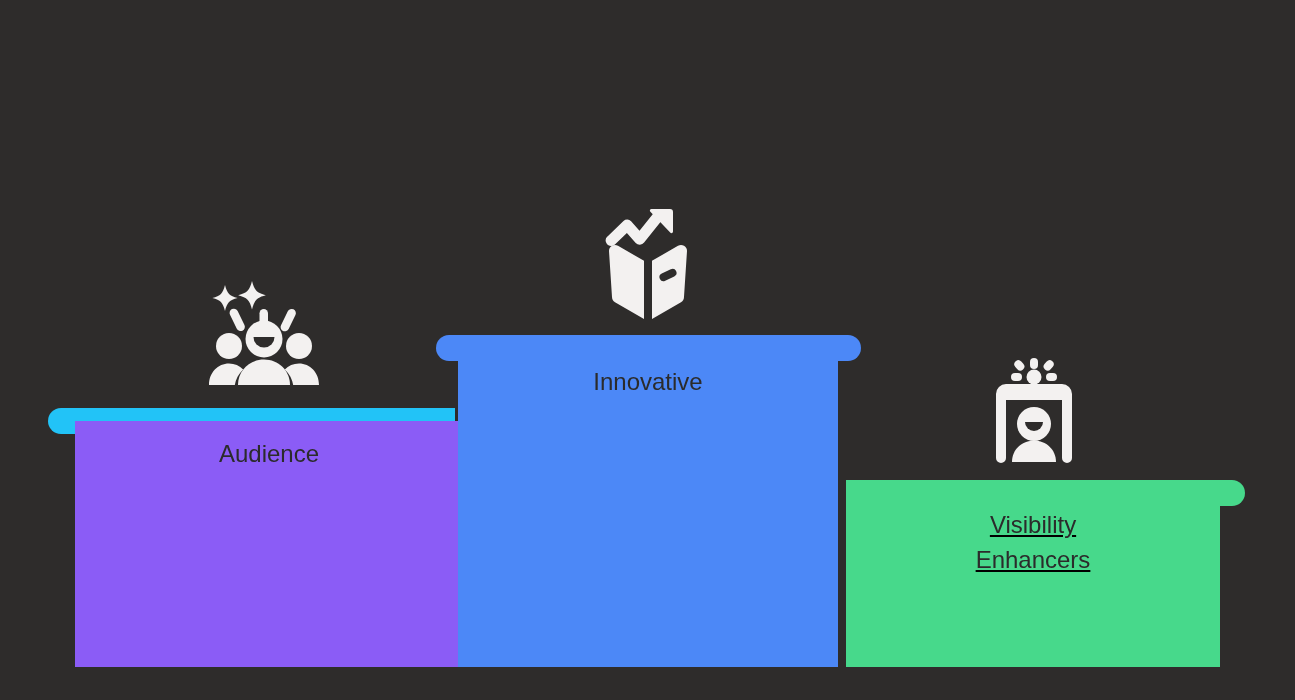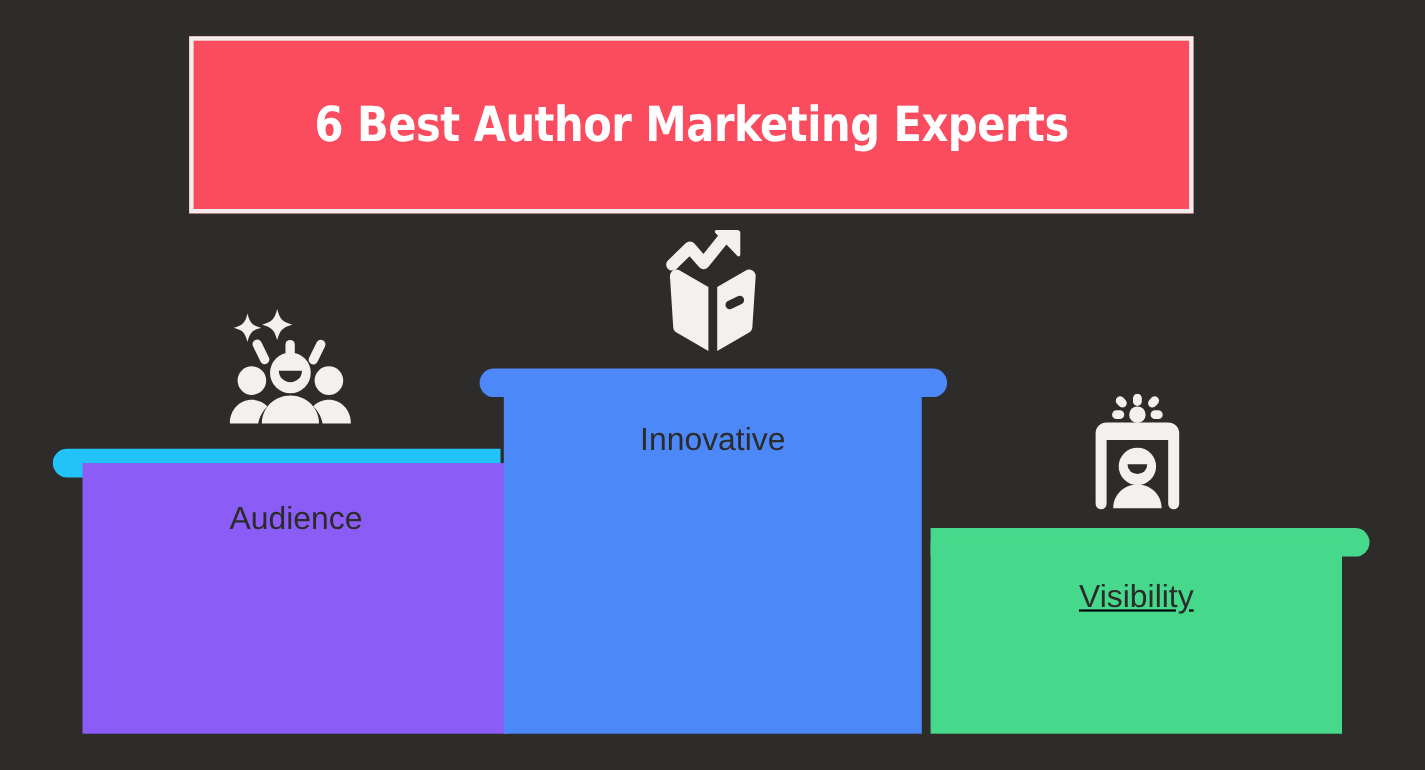--- a/index.html
+++ b/index.html
@@ -55,25 +55,24 @@
   }
   .podium-body {
     position: absolute;
     display: flex;
     align-items: flex-start;
     justify-content: center;
   }
   .podium-label {
     color: #2b2b2b;
     font-family: "Liberation Sans", sans-serif;
-    font-size: 29px;
+    font-size: 24px;
     line-height: 1.45;
     text-align: center;
     font-weight: normal;
-    margin-top: 14px;
   }
 
   
   #podium-left .podium-cap {
     left: 48px;
     top: 408px;
     width: 407px;
     background: #22c3f7;
     border-radius: 13px 0 0 13px;
   }
@@ -132,23 +131,20 @@
   #icon-audience { left: 208px; top: 277px; width: 112px; height: 112px; }
   #icon-book     { left: 595px; top: 203px; width: 106px; height: 118px; }
   #icon-spotlight{ left: 984px; top: 358px; width: 100px; height: 110px; }
   .podium-icon svg { display: block; width: 100%; height: 100%; }
 </style>
 </head>
 <body>
 
 <div class="canvas">
 
-  <div class="title-banner">
-    <div class="title-text">6 Best Author Marketing Experts</div>
-  </div>
 
   <div class="podium" id="podium-left">
     <div class="podium-cap"></div>
     <div class="podium-body">
       <div class="podium-label">
         <div>Audience</div>
       </div>
     </div>
   </div>
 
@@ -159,20 +155,21 @@
         <div>Innovative</div>
       </div>
     </div>
   </div>
 
   <div class="podium" id="podium-right">
     <div class="podium-cap"></div>
     <div class="podium-body">
       <div class="podium-label">
         <div>Visibility</div>
+        <div>Enhancers</div>
       </div>
     </div>
   </div>
 
   <div class="podium-icon" id="icon-audience">
     <svg viewBox="0 0 112 112" fill="#f3f1f0" xmlns="http://www.w3.org/2000/svg">
 
       <path d="M17 8 c2.2 8.6 4.4 10.8 12.6 13 -8.2 2.2 -10.4 4.4 -12.6 13 -2.2 -8.6 -4.4 -10.8 -12.6 -13 8.2 -2.2 10.4 -4.4 12.6 -13 z"></path>
       <path d="M44 4 c2.4 9.4 4.8 11.8 13.8 14.2 -9 2.4 -11.4 4.8 -13.8 14.2 -2.4 -9.4 -4.8 -11.8 -13.8 -14.2 9 -2.4 11.4 -4.8 13.8 -14.2 z"></path>
 

